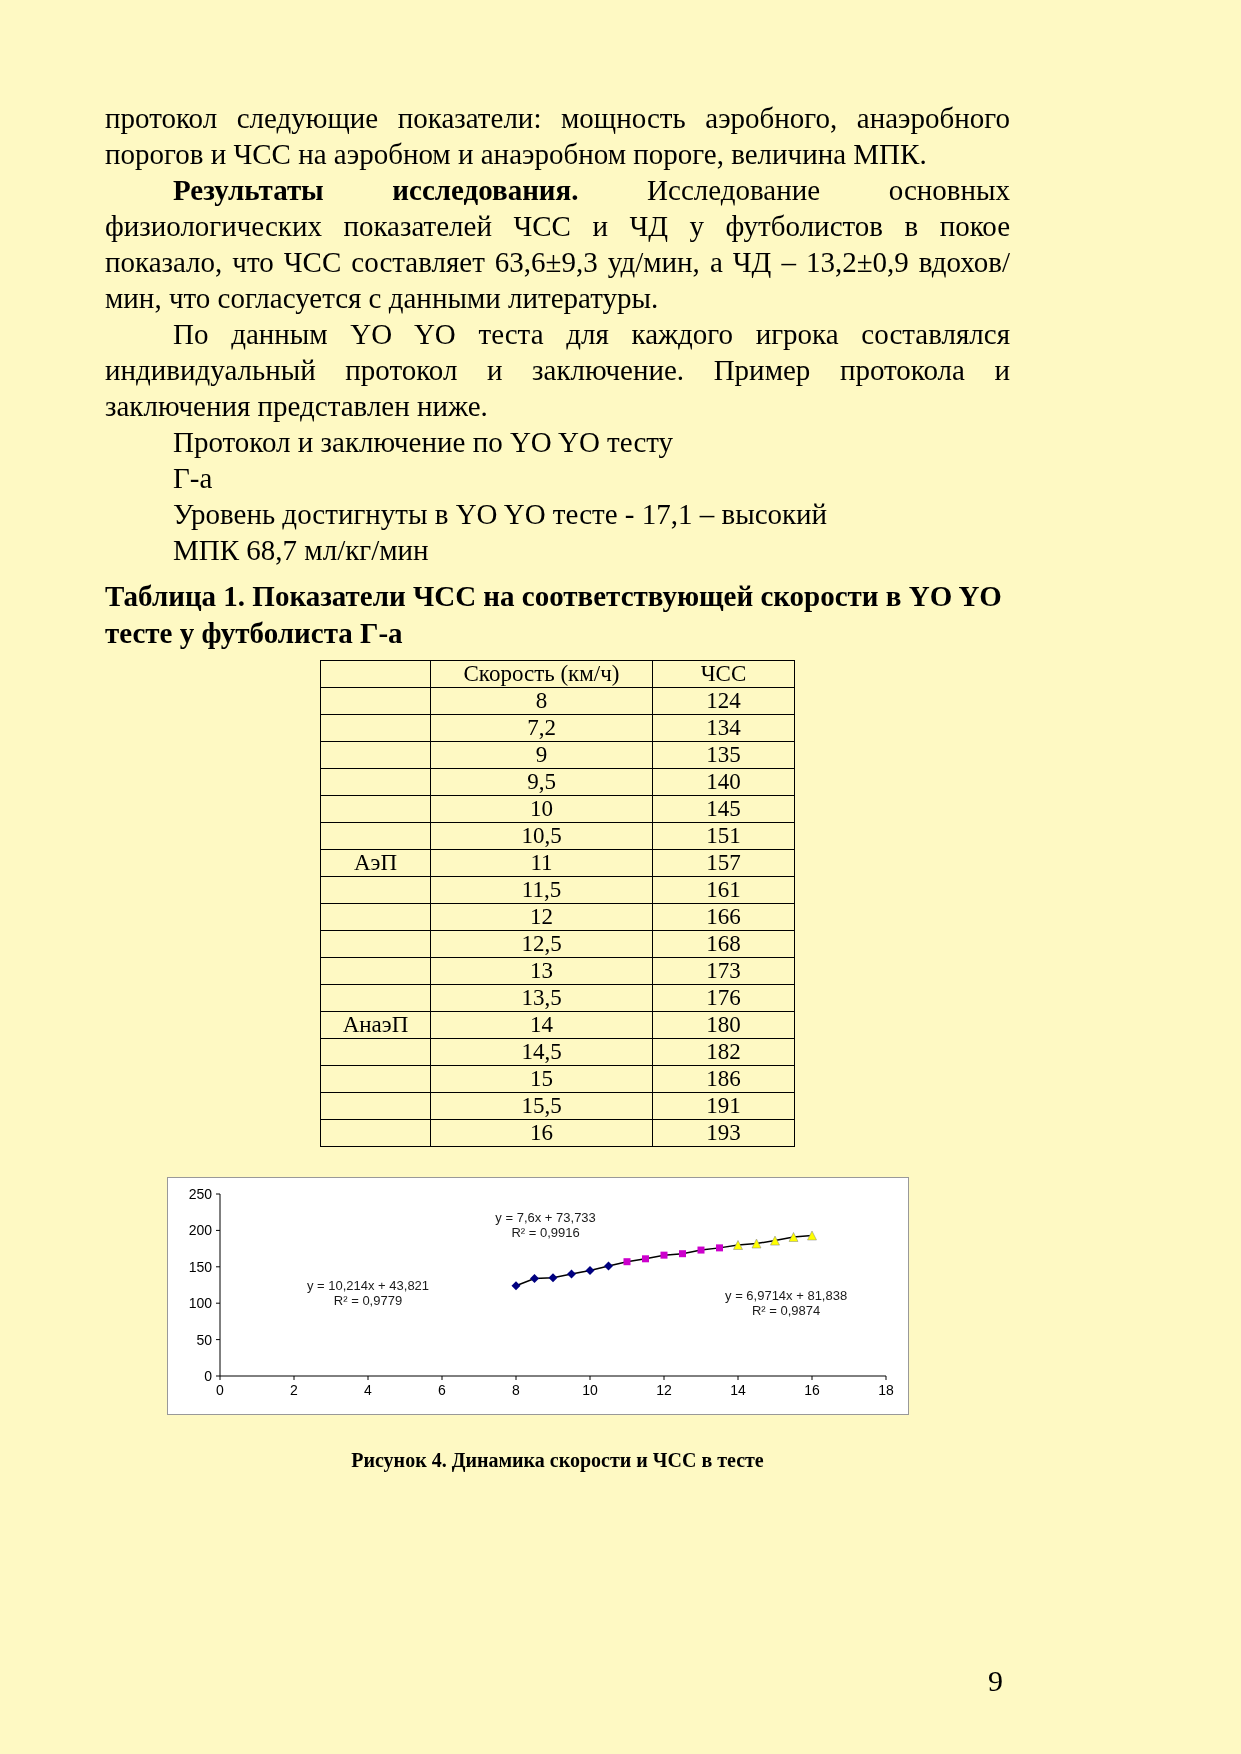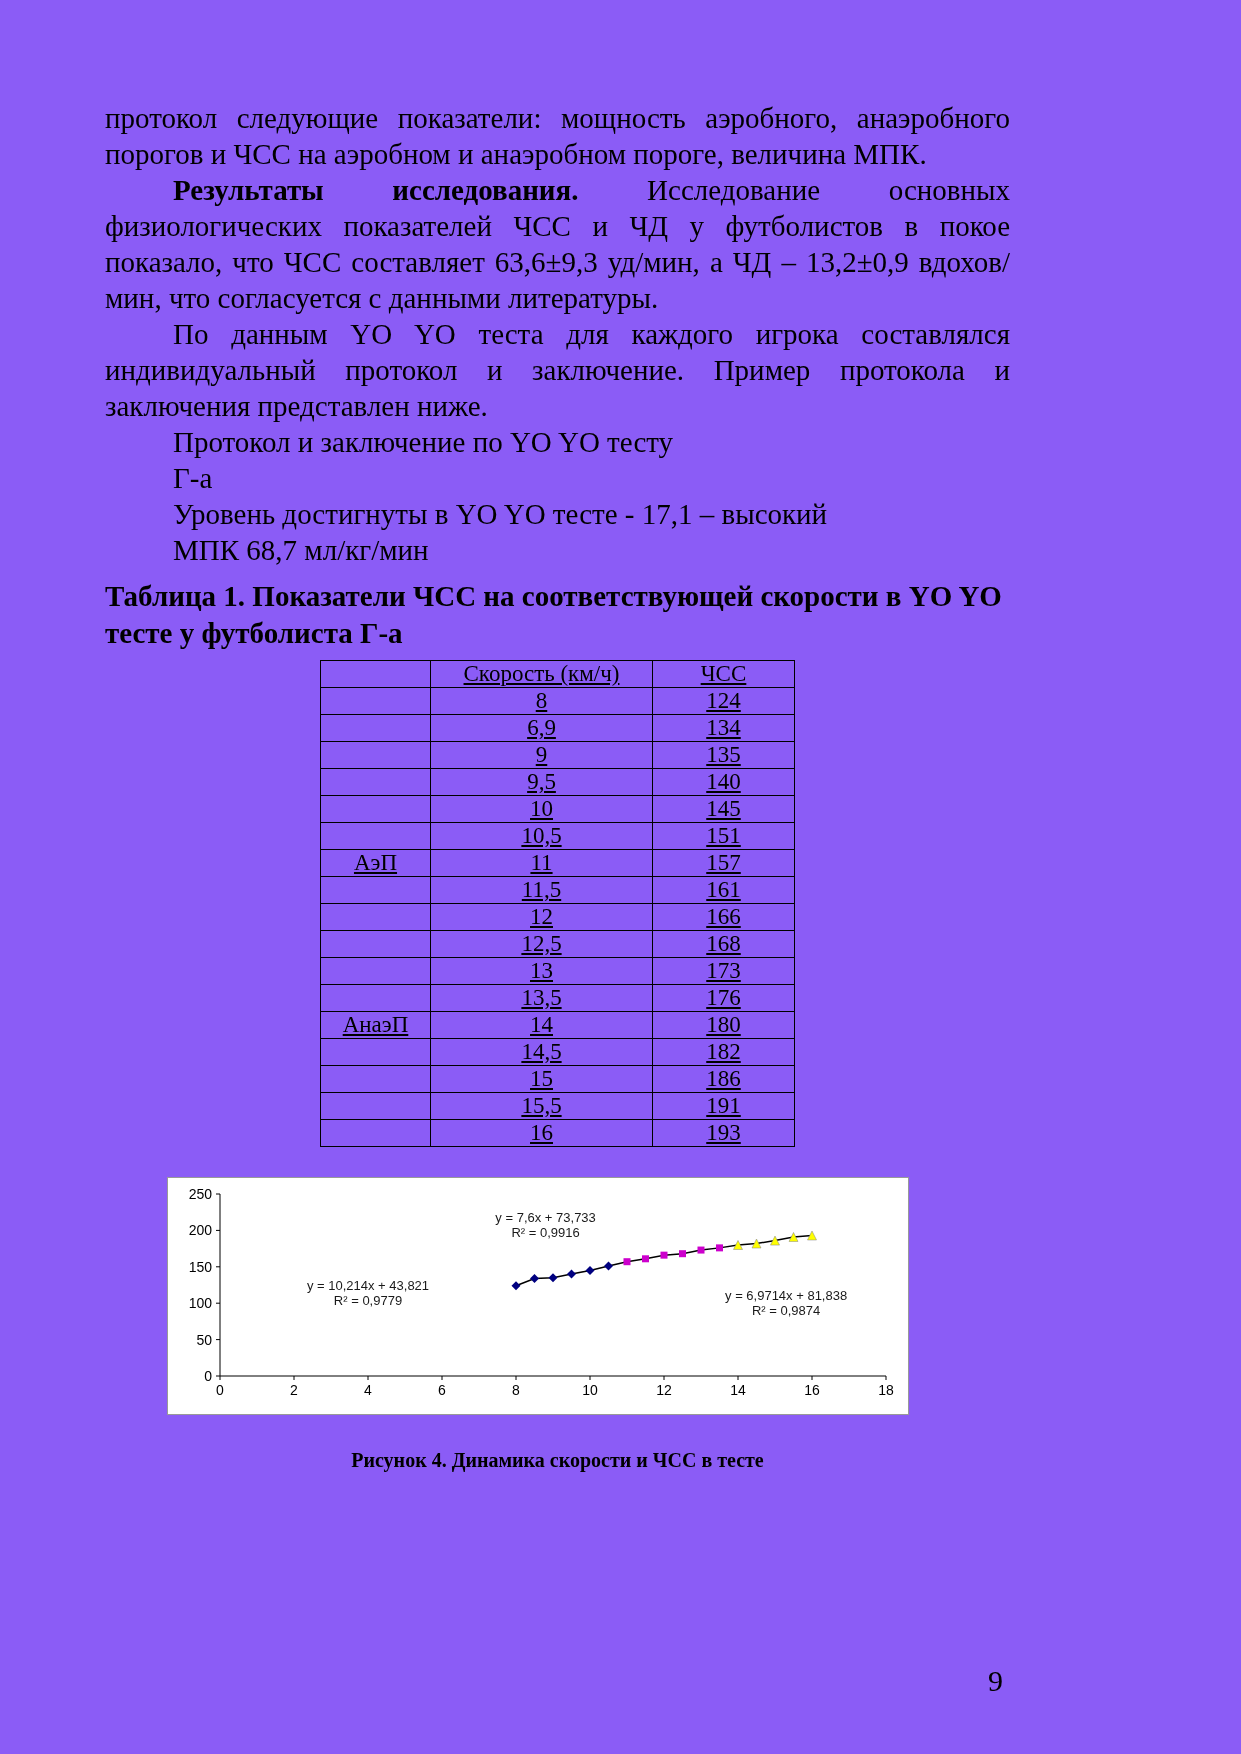--- a/index.html
+++ b/index.html
@@ -1,27 +1,27 @@
 <!DOCTYPE html>
 <html><head>
 <meta charset="utf-8">
 <style>
   html,body{margin:0;padding:0;background:#888;}
   .page{
-    width:1241px;height:1754px;background:#8b5cf6;position:relative;
+    width:1241px;height:1754px;background:#fef9c3;position:relative;
     box-sizing:border-box;padding:100px 231px 0 105px;
     font-family:"Liberation Serif",serif;color:#000;
   }
   .body-text p{margin:0;font-size:29px;line-height:36px;text-align:justify;}
   .body-text p.indent{text-indent:68px;}
   .plain-line{margin:0;font-size:29px;line-height:36px;padding-left:68px;}
   .table-title{margin:10px 0 0 0;font-size:29px;line-height:37px;font-weight:bold;text-align:left;}
   table.data-table{border-collapse:collapse;margin:8px auto 0 auto;font-size:23px;}
   table.data-table th, table.data-table td{
-    border:1px solid #000;height:25px;padding:0 6px;text-align:center;font-weight:normal;text-decoration:underline;
+    border:1px solid #000;height:25px;padding:0 6px;text-align:center;font-weight:normal;
   }
   .col-label{width:110px;}
   .col-speed{width:222px;}
   .col-hr{width:142px;}
   table.data-table td.label-col{text-align:center;}
   .table-note{margin:5px 0 0 195px;font-size:20px;line-height:24px;}
   .chart-box{margin:30px 0 0 62px;width:740px;height:236px;border:1px solid #999;background:#fff;}
   .chart-box svg{display:block;}
   .tick{font-family:"Liberation Sans",sans-serif;font-size:14px;fill:#000;}
   .ann{font-family:"Liberation Sans",sans-serif;font-size:13px;fill:#1a1a1a;}
@@ -59,21 +59,21 @@
       </tr>
     </thead>
     <tbody>
         <tr>
           <td class="label-col"></td>
           <td>8</td>
           <td>124</td>
         </tr>
         <tr>
           <td class="label-col"></td>
-          <td>6,9</td>
+          <td>7,2</td>
           <td>134</td>
         </tr>
         <tr>
           <td class="label-col"></td>
           <td>9</td>
           <td>135</td>
         </tr>
         <tr>
           <td class="label-col"></td>
           <td>9,5</td>

